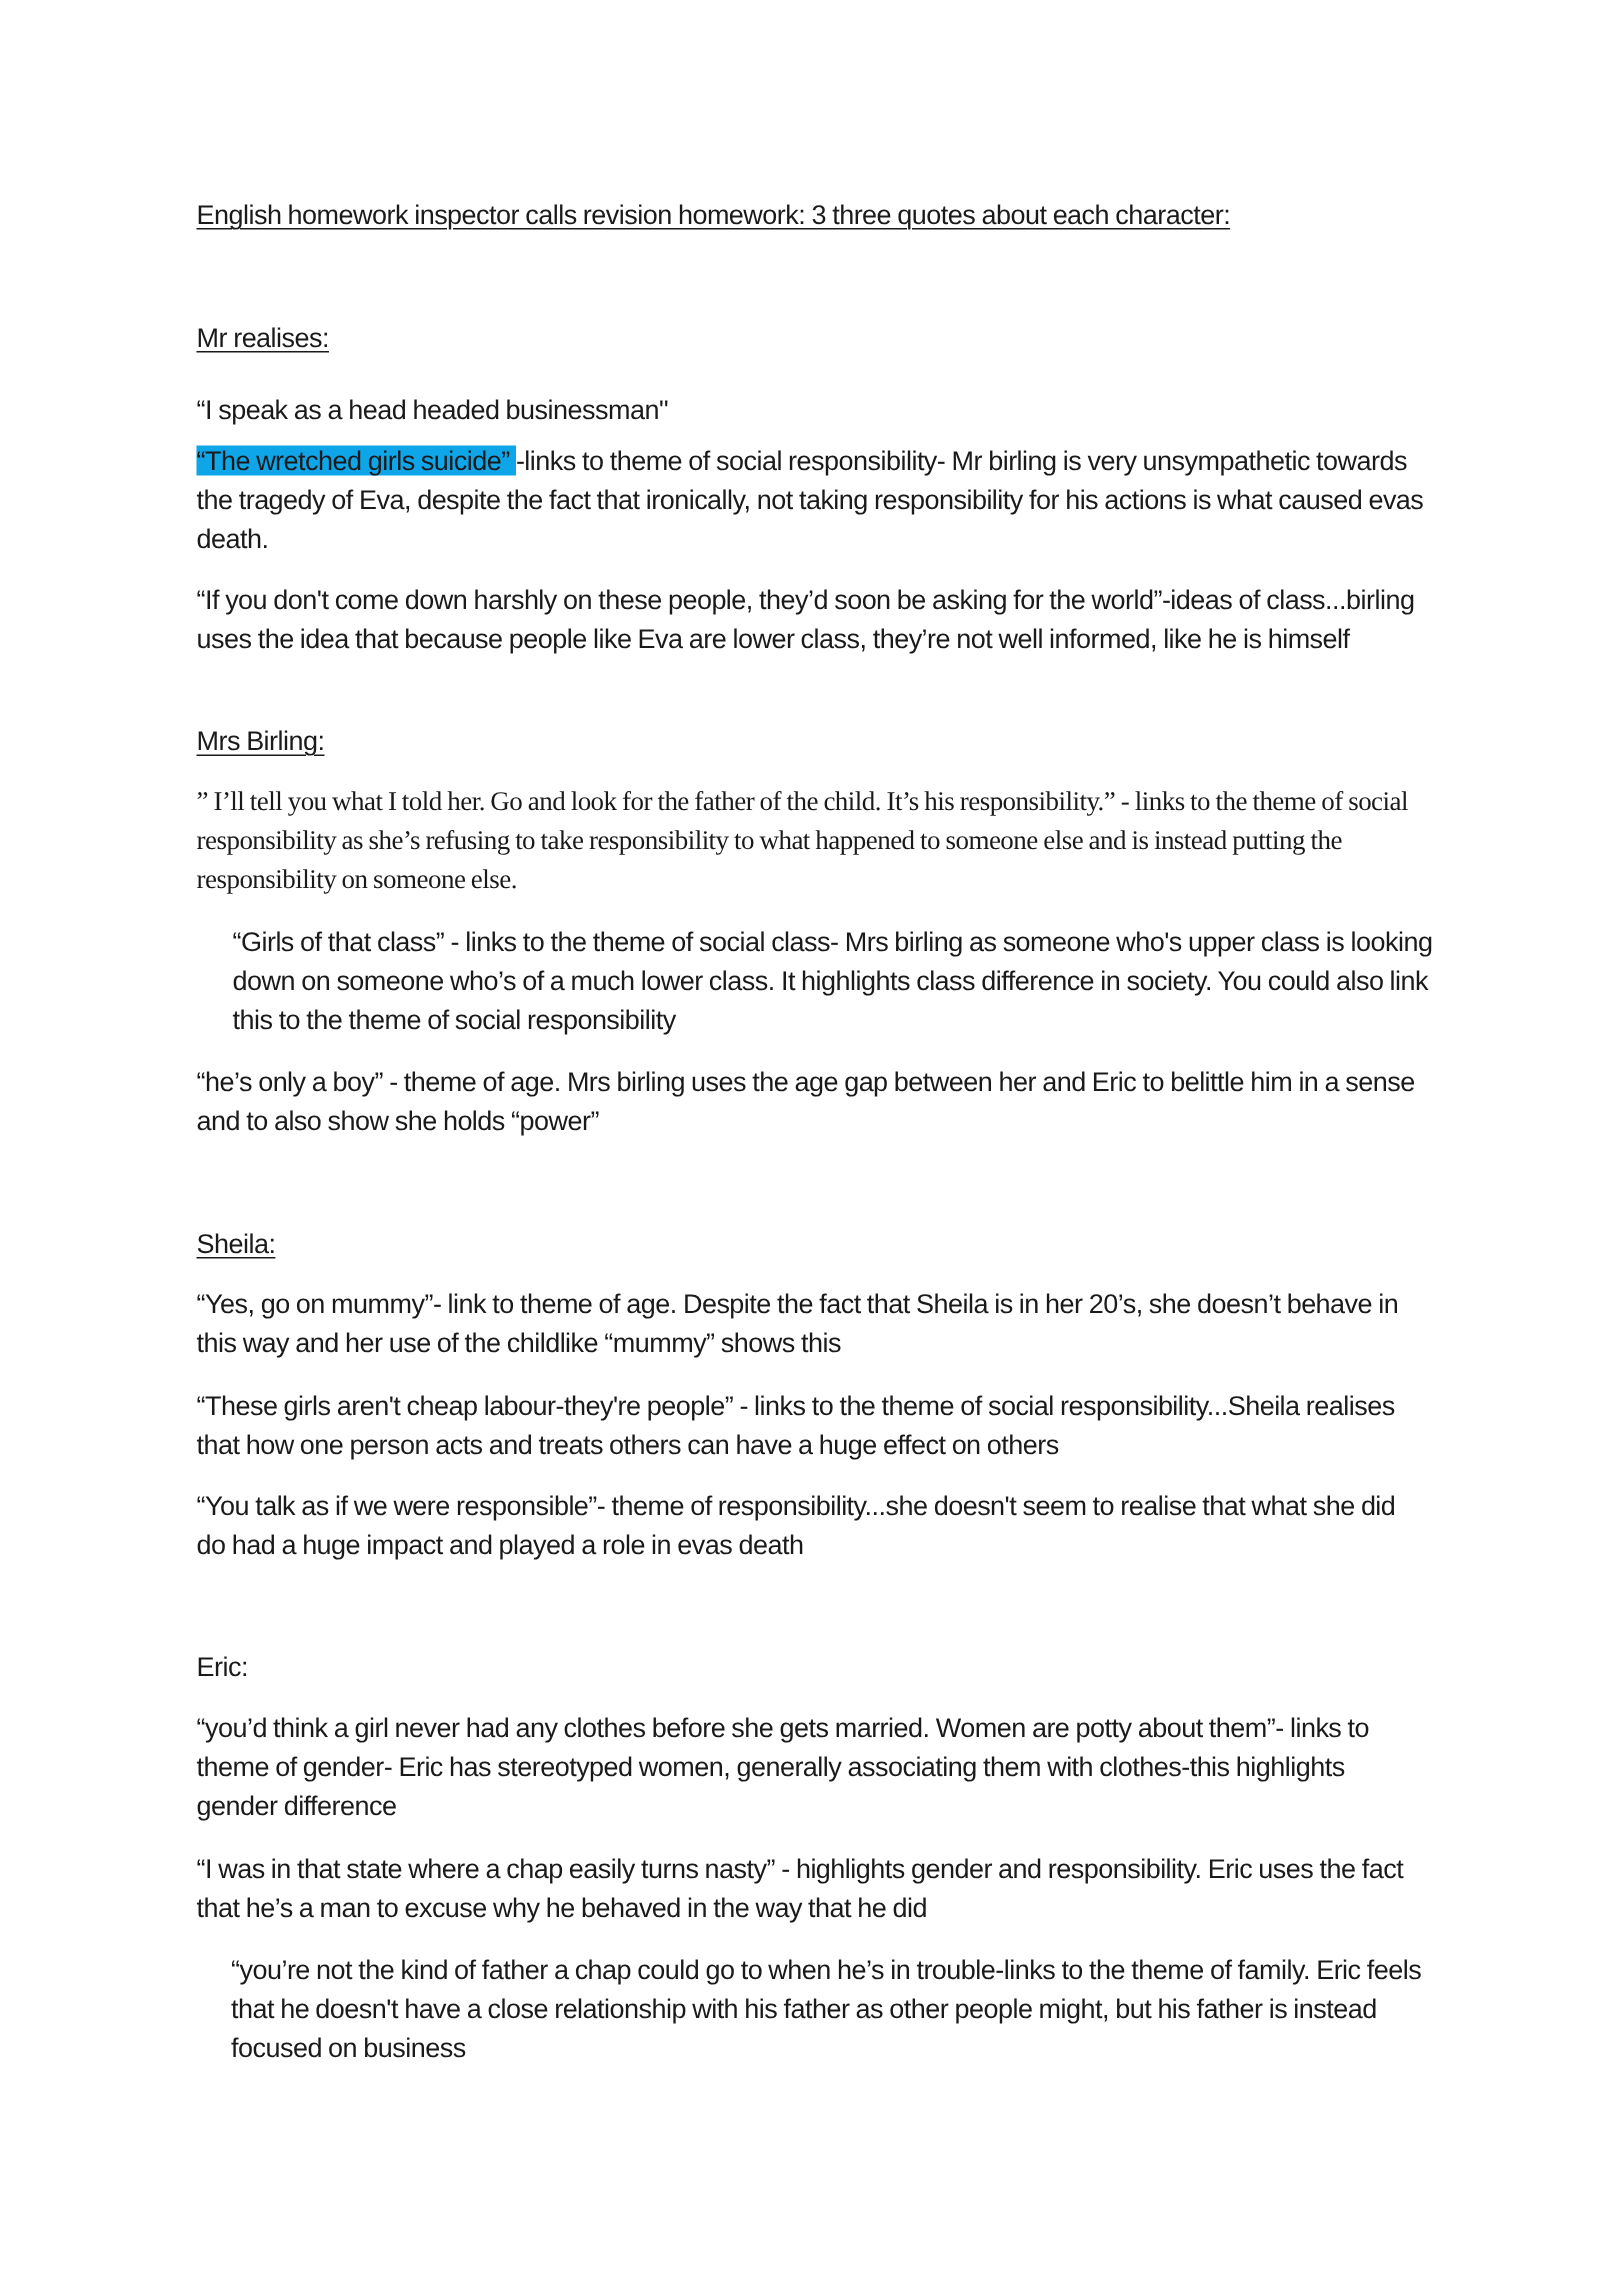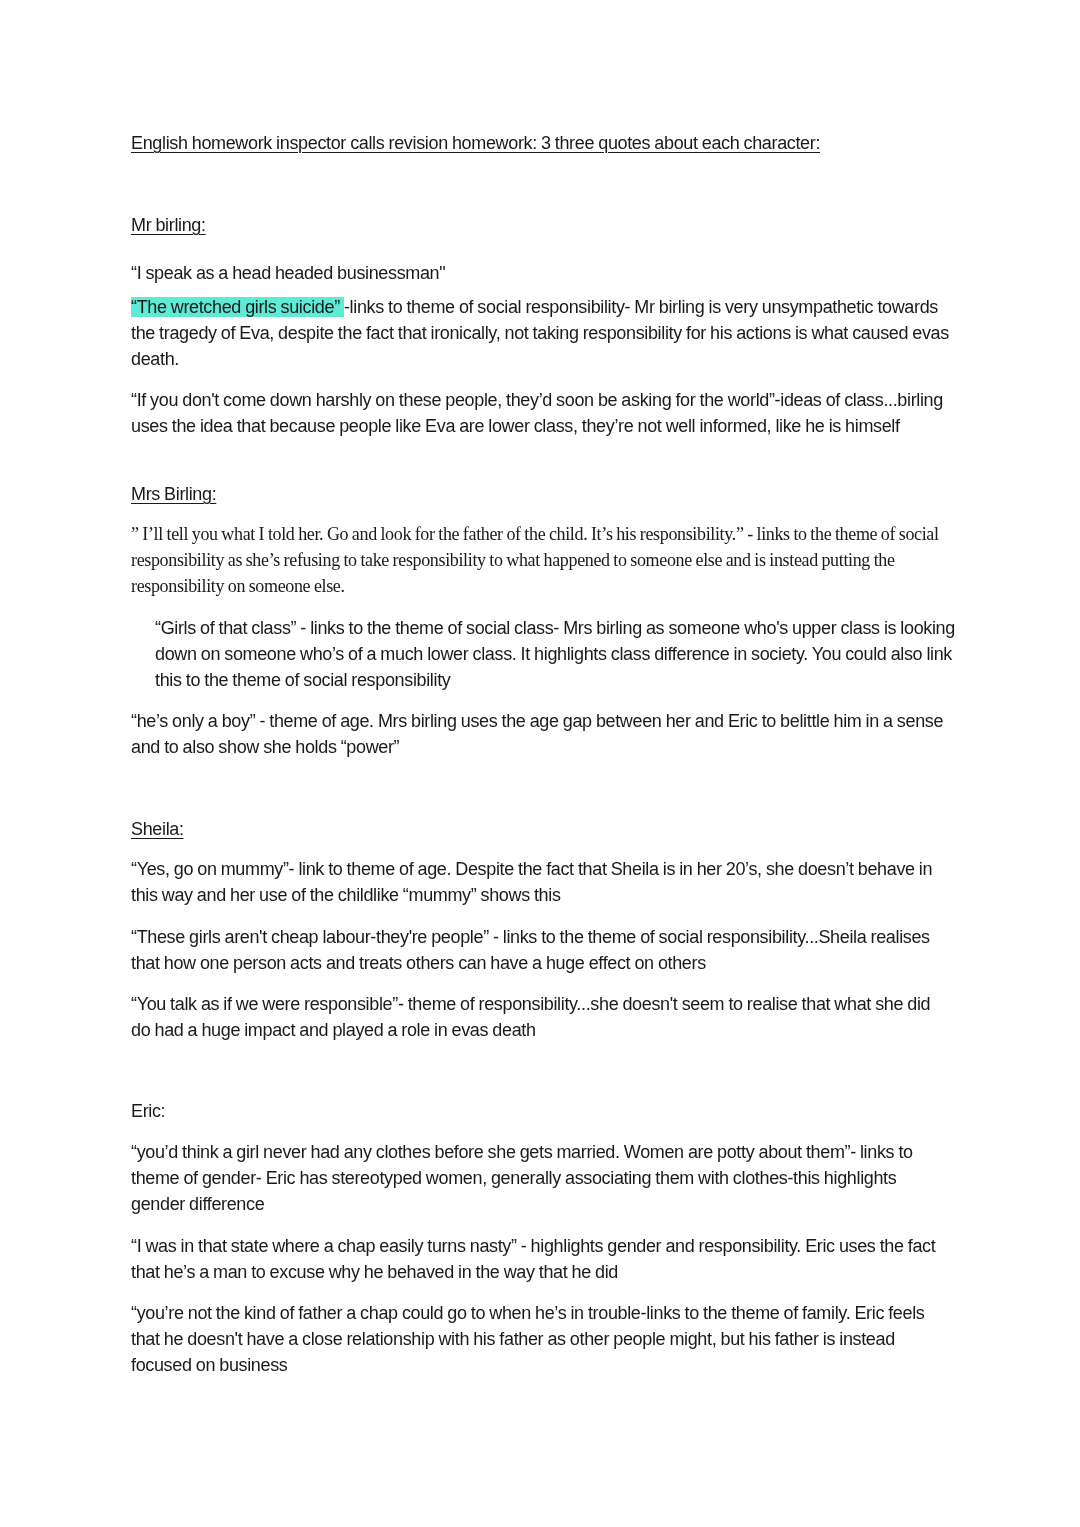--- a/index.html
+++ b/index.html
@@ -30,31 +30,31 @@
       letter-spacing: -0.35px;
       word-spacing: -0.5px;
       white-space: normal;
     }
     .heading {
       text-decoration: underline;
       text-underline-offset: 3px;
       text-decoration-thickness: 1px;
     }
     .hl {
-      background: #5eead4;
+      background: #0ea5e9;
     }
   </style>
 </head>
 <body>
 
 <div class="page">
 
   <div class="line-block heading" style="top:130px;">English homework inspector calls revision homework: 3 three quotes about each character:</div>
 
-  <div class="line-block heading" style="top:212px;">Mr birling:</div>
+  <div class="line-block heading" style="top:212px;">Mr realises:</div>
 
   <div class="line-block" style="top:260px;">
     <span>“I speak as a head headed businessman"</span>
   </div>
 
   <div class="line-block" style="top:294px;">
     <span class="hl">“The wretched girls suicide” </span><span>-links to theme of social responsibility- Mr birling is very unsympathetic towards the tragedy of Eva, despite the fact that ironically, not taking responsibility for his actions is what caused evas death.</span>
   </div>
 
   <div class="line-block" style="top:387px;">
@@ -92,17 +92,17 @@
   <div class="line-block" style="top:1098px;">Eric:</div>
 
   <div class="line-block" style="top:1139px;">
     <span>“you’d think a girl never had any clothes before she gets married. Women are potty about them”</span><span>- links to theme of gender- Eric has stereotyped women, generally associating them with clothes-this highlights gender difference</span>
   </div>
 
   <div class="line-block" style="top:1233px;">
     <span>“I was in that state where a chap easily turns nasty”</span><span> - highlights gender and responsibility. Eric uses the fact that he’s a man to excuse why he behaved in the way that he did</span>
   </div>
 
-  <div class="line-block" style="top:1300px;">
+  <div class="line-block" style="top:1300px;margin-left:23px;">
     <span>“you’re not the kind of father a chap could go to when he’s in trouble</span><span>-links to the theme of family. Eric feels that he doesn't have a close relationship with his father as other people might, but his father is instead focused on business</span>
   </div>
 
 </div>
 
 </body></html>

